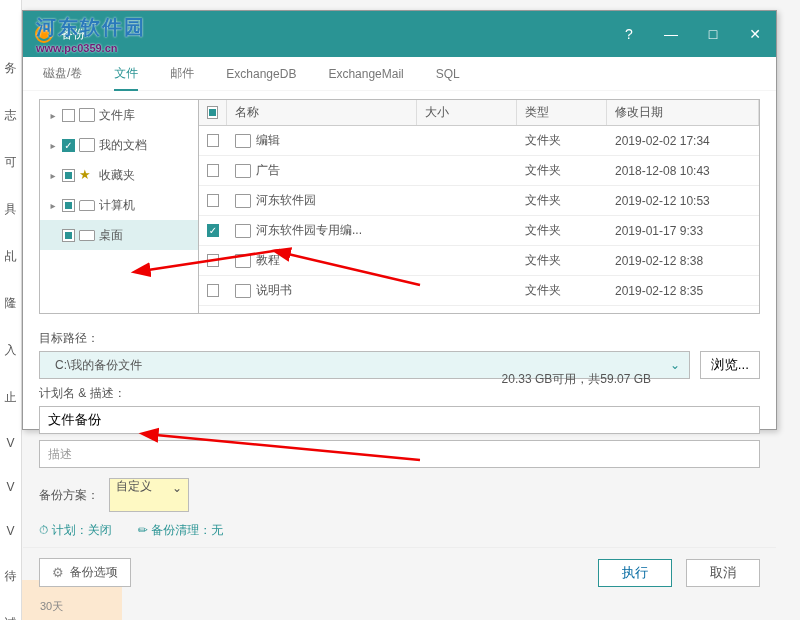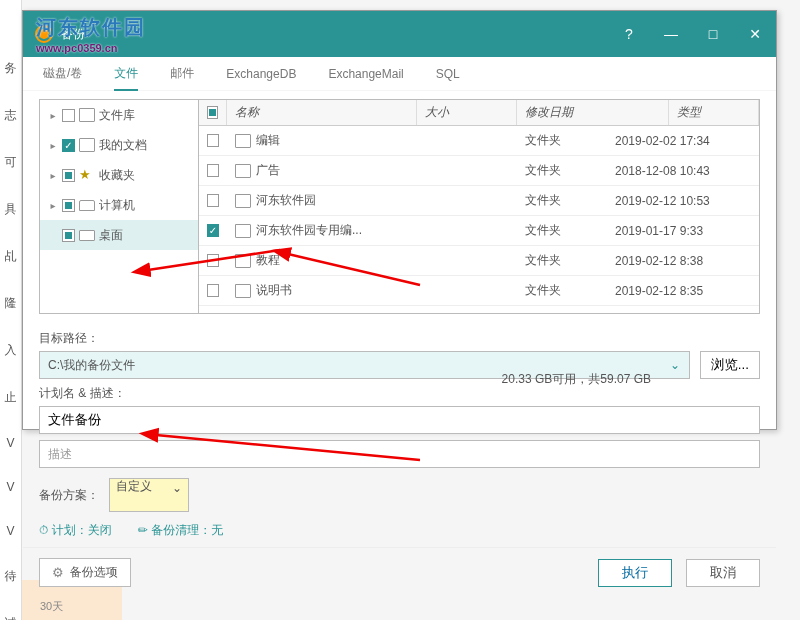--- a/index.html
+++ b/index.html
@@ -33,32 +33,32 @@
 .chk.partial::after { content: ""; width: 7px; height: 7px; background: #2a9494; }
 .tree-icon { width: 16px; height: 14px; display: inline-block; }
 .ico-folder { border: 1px solid #999; border-radius: 0 1px 1px 1px; background: #fff; position: relative; }
 .ico-doc { background: #fff; border: 1px solid #999; border-radius: 1px; }
 .ico-star { color: #bb9900; font-size: 13px; line-height: 1; }
 .ico-pc { border: 1px solid #999; border-radius: 2px 2px 0 0; height: 11px; background: #fff; }
 .ico-net { width: 14px; height: 14px; border: 1px solid #999; border-radius: 50%; }
 .ico-desk { width: 16px; height: 11px; border: 1px solid #999; border-radius: 1px; background: #fff; }
 .filelist { flex: 1; border: 1px solid #bbb; border-left: none; height: 215px; overflow: hidden; }
 .fl-header { display: flex; background: #f7f7f7; border-bottom: 1px solid #ccc; height: 26px; align-items: center; }
-.fl-header .col { border-right: 1px solid #ddd; padding: 0 8px; color: #555; display: flex; align-items: center; height: 100%; font-style: italic; }
+.fl-header .col { border-right: 1px solid #ddd; padding: 0 8px; color: #555; display: flex; align-items: center; height: 100%; }
 .fl-row { display: flex; align-items: center; height: 30px; border-bottom: 1px solid #eee; color: #555; }
 .fl-row .col { padding: 0 8px; display: flex; align-items: center; gap: 5px; }
 .col-chk { width: 28px; flex-shrink: 0; }
 .col-name { width: 190px; flex-shrink: 0; }
 .col-size { width: 100px; flex-shrink: 0; }
 .col-type { width: 90px; flex-shrink: 0; }
 .col-date { flex: 1; }
 .bottom { padding: 10px 16px 0 16px; color: #555; }
 .field-label { padding: 6px 0 4px; }
 .path-row { display: flex; gap: 10px; align-items: center; }
-.path-input { flex: 1; display: flex; align-items: center; border: 1px solid #bbb; height: 28px; background: #e6f5f5; }
+.path-input { flex: 1; display: flex; align-items: center; border: 1px solid #bbb; height: 28px; background: #e6f5f5; padding-left: 7px; }
 .path-text { flex: 1; padding: 0 8px; }
 .path-info { padding: 0 10px; color: #555; margin-top: 28px; }
 .dropdown-arrow { width: 28px; text-align: center; color: #2a9494; border-left: 0px solid #ddd; }
 .browse-btn { width: 60px; height: 28px; border: 1px solid #bbb; background: #fff; cursor: pointer; }
 .name-input { width: 100%; height: 28px; border: 1px solid #bbb; padding: 0 8px; font-family: inherit; }
 .desc-input { width: 100%; height: 28px; border: 1px solid #bbb; padding: 0 8px; margin-top: 6px; color: #999; background: #fff; display: flex; align-items: center; }
 .scheme-row { display: flex; align-items: center; gap: 10px; padding: 10px 0; }
 .scheme-select { width: 80px; height: 24px; border: 1px solid #bbb; padding: 16px 6px; display: flex; align-items: flex-end; justify-content: space-between; background: #fef9c3; }
 .status-row { color: #2a9494; display: flex; gap: 26px; align-items: center; padding-bottom: 8px; }
 .status-row .clock { color: #2a9494; }
@@ -152,22 +152,22 @@
           <span>桌面</span>
         </div>
       </div>
     <div class="filelist">
       <div class="fl-header">
         <div class="col col-chk">
             <span class="chk partial"></span>
           </div>
         <div class="col col-name">名称</div>
         <div class="col col-size">大小</div>
+        <div class="col col-type">类型</div>
         <div class="col col-date">修改日期</div>
-        <div class="col col-type">类型</div>
       </div>
       <div id="fl-body">
           <div class="fl-row">
             <div class="col col-chk">
               <span class="chk"></span>
             </div>
             <div class="col col-name">
               <span class="tree-icon ico-folder"></span>
               <span>编辑</span>
             </div>

